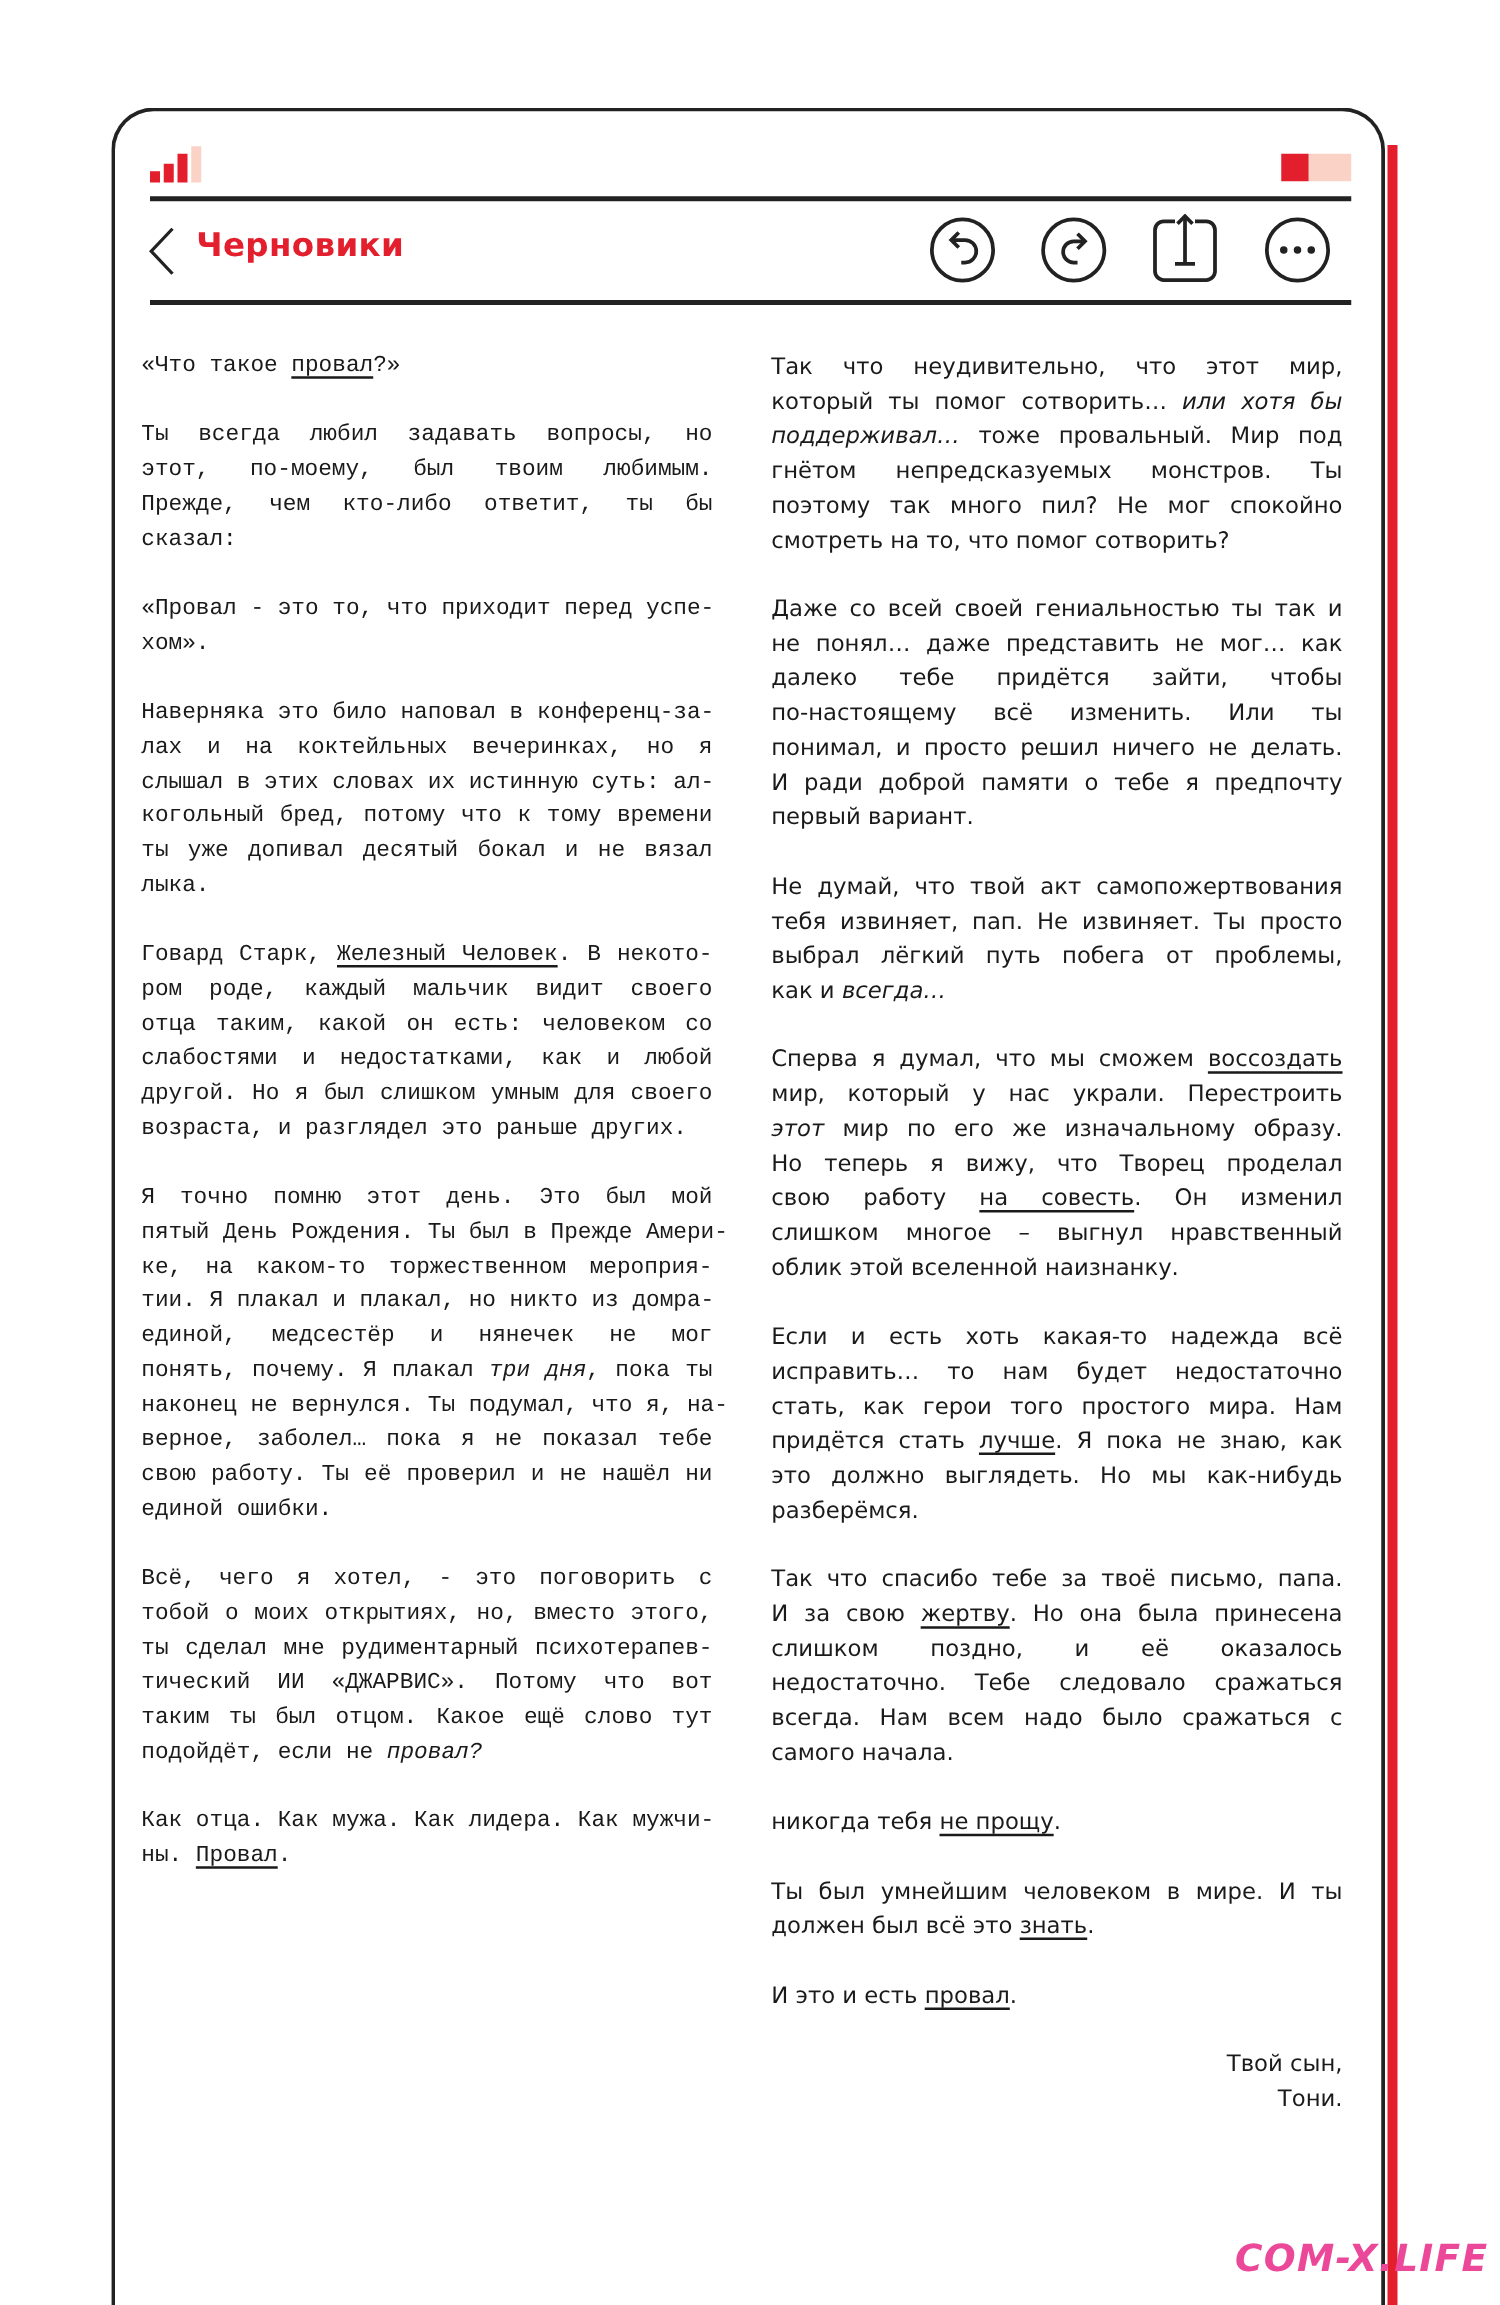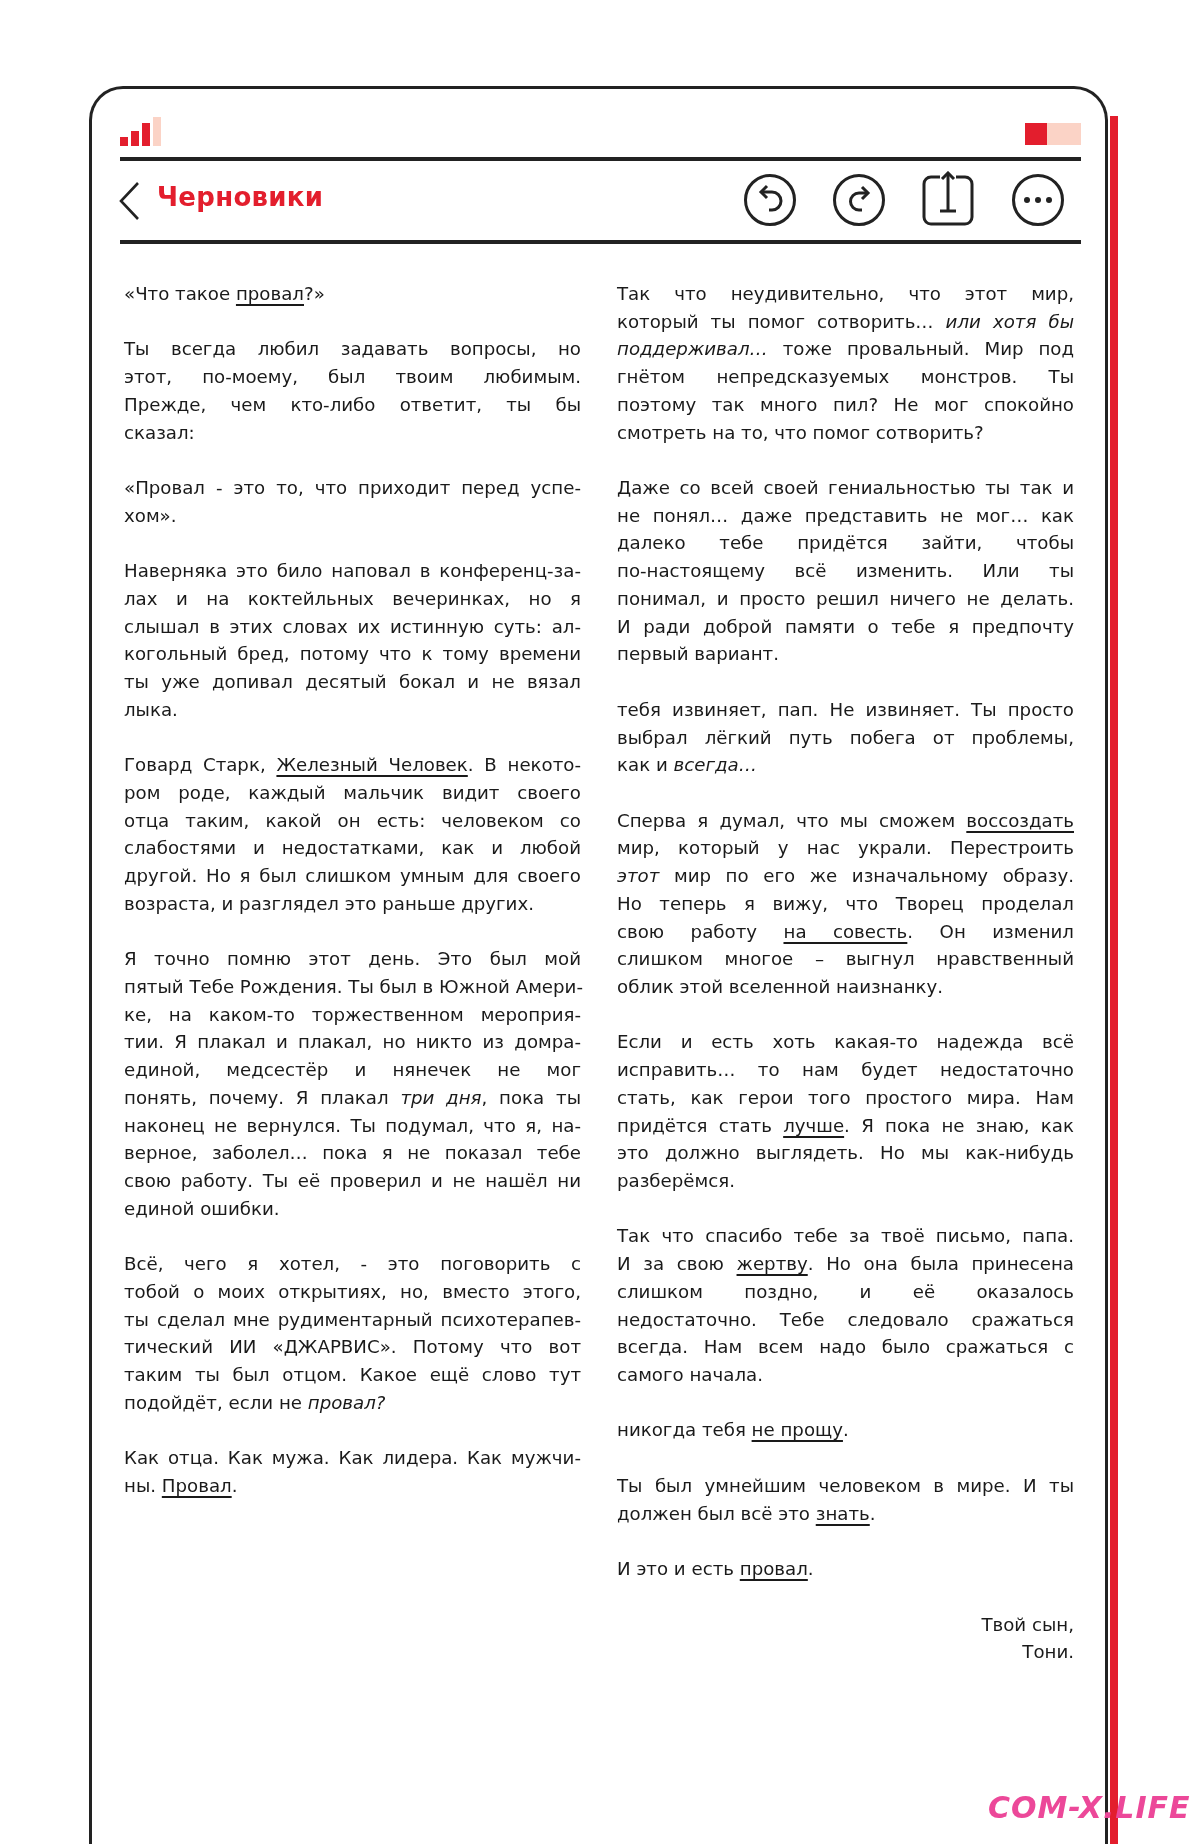--- a/index.html
+++ b/index.html
@@ -14,21 +14,21 @@
   .signal .b4 { background:#fbd3c6; }
   .battery { position:absolute; left:1025px; top:123px; width:56px; height:22px; display:flex; }
   .battery .lvl { width:22px; height:22px; background:#e31e2d; }
   .battery .empty { flex:1; height:22px; background:#fbd3c6; }
   .hline { position:absolute; left:120px; width:961px; height:4px; background:#222; }
   .back { position:absolute; left:114px; top:180px; width:32px; height:42px; cursor:pointer; }
   .title { position:absolute; left:157px; top:182px; font-family:"DejaVu Sans", sans-serif;
            font-weight:bold; font-size:26px; color:#e31e2d; letter-spacing:0.3px; }
   .tb-icon { position:absolute; top:173px; width:54px; height:54px; cursor:pointer; }
   .col { position:absolute; top:280px; width:457px; font-size:18.2px; line-height:27.72px; }
-  .col.left { left:124px; }
+  .col.left { left:113px;font-family:Liberation Mono, monospace; }
   .col.right { left:617px; }
   .para { margin:0 0 27.72px 0; }
   .ln { display:block; white-space:nowrap; text-align:justify; text-align-last:justify; height:27.72px; overflow:visible; }
   .ln.last { text-align-last:left; }
   .ln.right-al { text-align:center; text-align-last:right; }
   .u { text-decoration:underline; text-decoration-thickness:2px; text-underline-offset:4px; }
   .i { font-style:italic;margin-top:23px; }
   .watermark { position:absolute; left:988px; top:1790px; font-family:"DejaVu Sans", sans-serif;
                font-weight:bold; font-style:italic; font-size:30px; color:#ec4899; letter-spacing:1px; }
 </style>
@@ -121,21 +121,21 @@
     <div class="para">
       <span class="ln"><span>Говард Старк, </span><span class="u">Железный Человек</span><span>. В некото-</span></span>
       <span class="ln"><span>ром роде, каждый мальчик видит своего</span></span>
       <span class="ln"><span>отца таким, какой он есть: человеком со</span></span>
       <span class="ln"><span>слабостями и недостатками, как и любой</span></span>
       <span class="ln"><span>другой. Но я был слишком умным для своего</span></span>
       <span class="ln last"><span>возраста, и разглядел это раньше других.</span></span>
     </div>
     <div class="para">
       <span class="ln"><span>Я точно помню этот день. Это был мой</span></span>
-      <span class="ln"><span>пятый Тебе Рождения. Ты был в Южной Амери-</span></span>
+      <span class="ln"><span>пятый День Рождения. Ты был в Прежде Амери-</span></span>
       <span class="ln"><span>ке, на каком-то торжественном мероприя-</span></span>
       <span class="ln"><span>тии. Я плакал и плакал, но никто из домра-</span></span>
       <span class="ln"><span>единой, медсестёр и нянечек не мог</span></span>
       <span class="ln"><span>понять, почему. Я плакал </span><span class="i">три дня</span><span>, пока ты</span></span>
       <span class="ln"><span>наконец не вернулся. Ты подумал, что я, на-</span></span>
       <span class="ln"><span>верное, заболел… пока я не показал тебе</span></span>
       <span class="ln"><span>свою работу. Ты её проверил и не нашёл ни</span></span>
       <span class="ln last"><span>единой ошибки.</span></span>
     </div>
     <div class="para">
@@ -163,20 +163,21 @@
     <div class="para">
       <span class="ln"><span>Даже со всей своей гениальностью ты так и</span></span>
       <span class="ln"><span>не понял… даже представить не мог… как</span></span>
       <span class="ln"><span>далеко тебе придётся зайти, чтобы</span></span>
       <span class="ln"><span>по-настоящему всё изменить. Или ты</span></span>
       <span class="ln"><span>понимал, и просто решил ничего не делать.</span></span>
       <span class="ln"><span>И ради доброй памяти о тебе я предпочту</span></span>
       <span class="ln last"><span>первый вариант.</span></span>
     </div>
     <div class="para">
+      <span class="ln"><span>Не думай, что твой акт самопожертвования</span></span>
       <span class="ln"><span>тебя извиняет, пап. Не извиняет. Ты просто</span></span>
       <span class="ln"><span>выбрал лёгкий путь побега от проблемы,</span></span>
       <span class="ln last"><span>как и </span><span class="i">всегда…</span></span>
     </div>
     <div class="para">
       <span class="ln"><span>Сперва я думал, что мы сможем </span><span class="u">воссоздать</span></span>
       <span class="ln"><span>мир, который у нас украли. Перестроить</span></span>
       <span class="ln"><span class="i">этот</span><span> мир по его же изначальному образу.</span></span>
       <span class="ln"><span>Но теперь я вижу, что Творец проделал</span></span>
       <span class="ln"><span>свою работу </span><span class="u">на совесть</span><span>. Он изменил</span></span>

